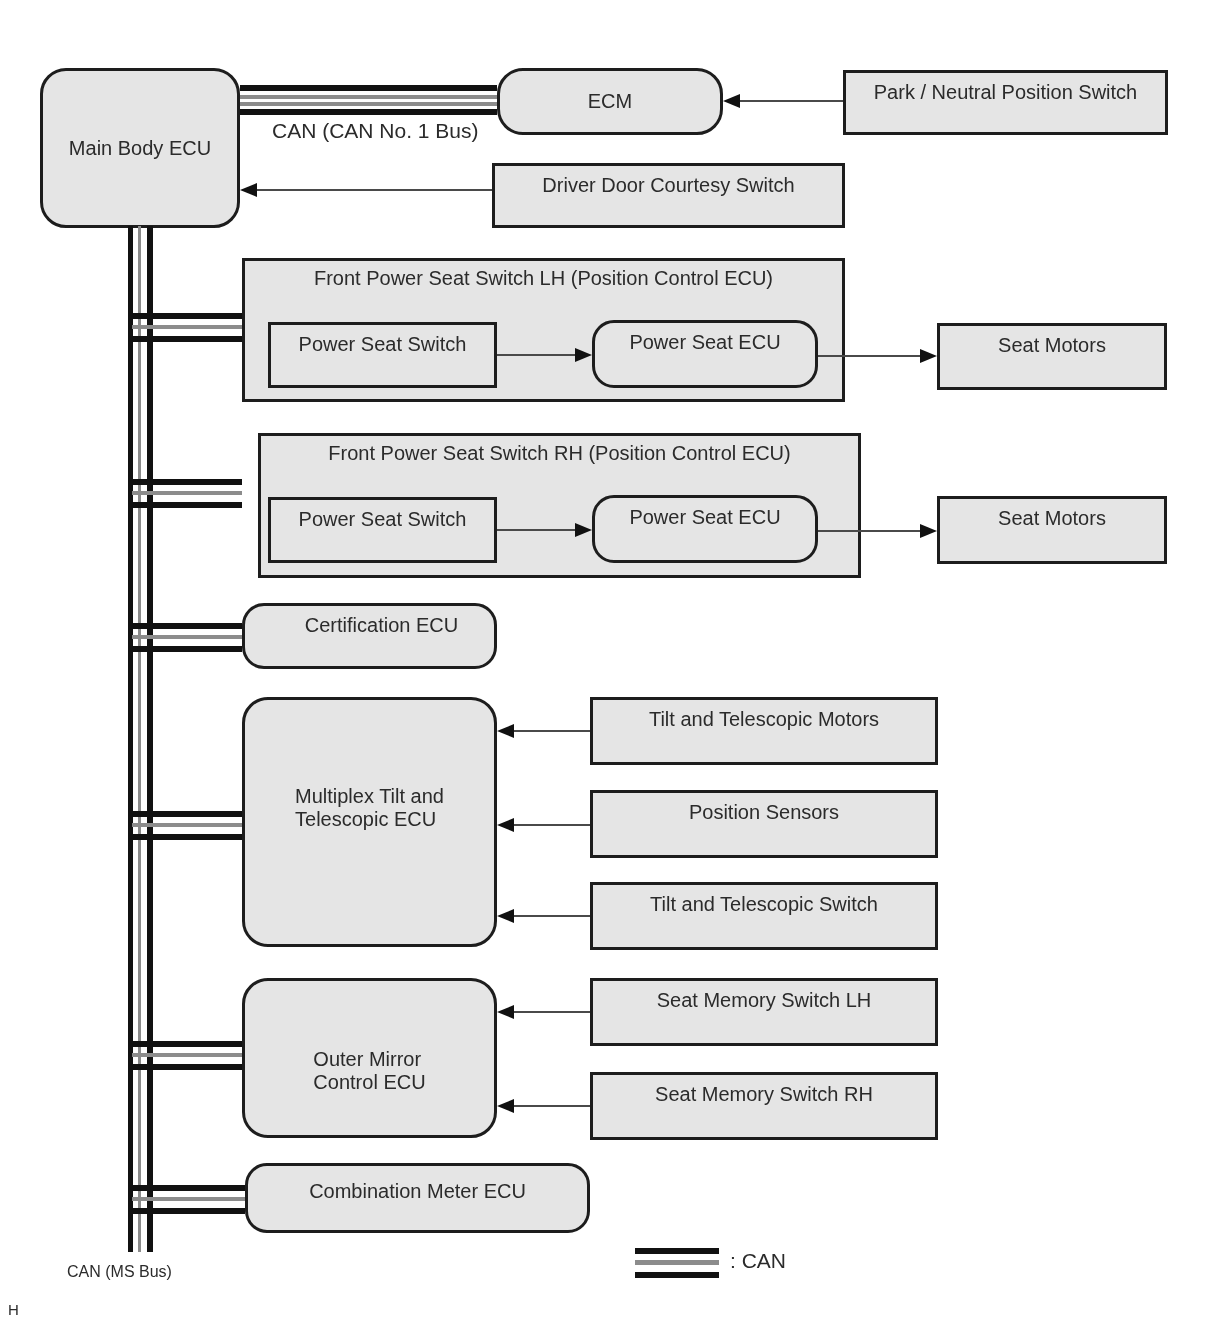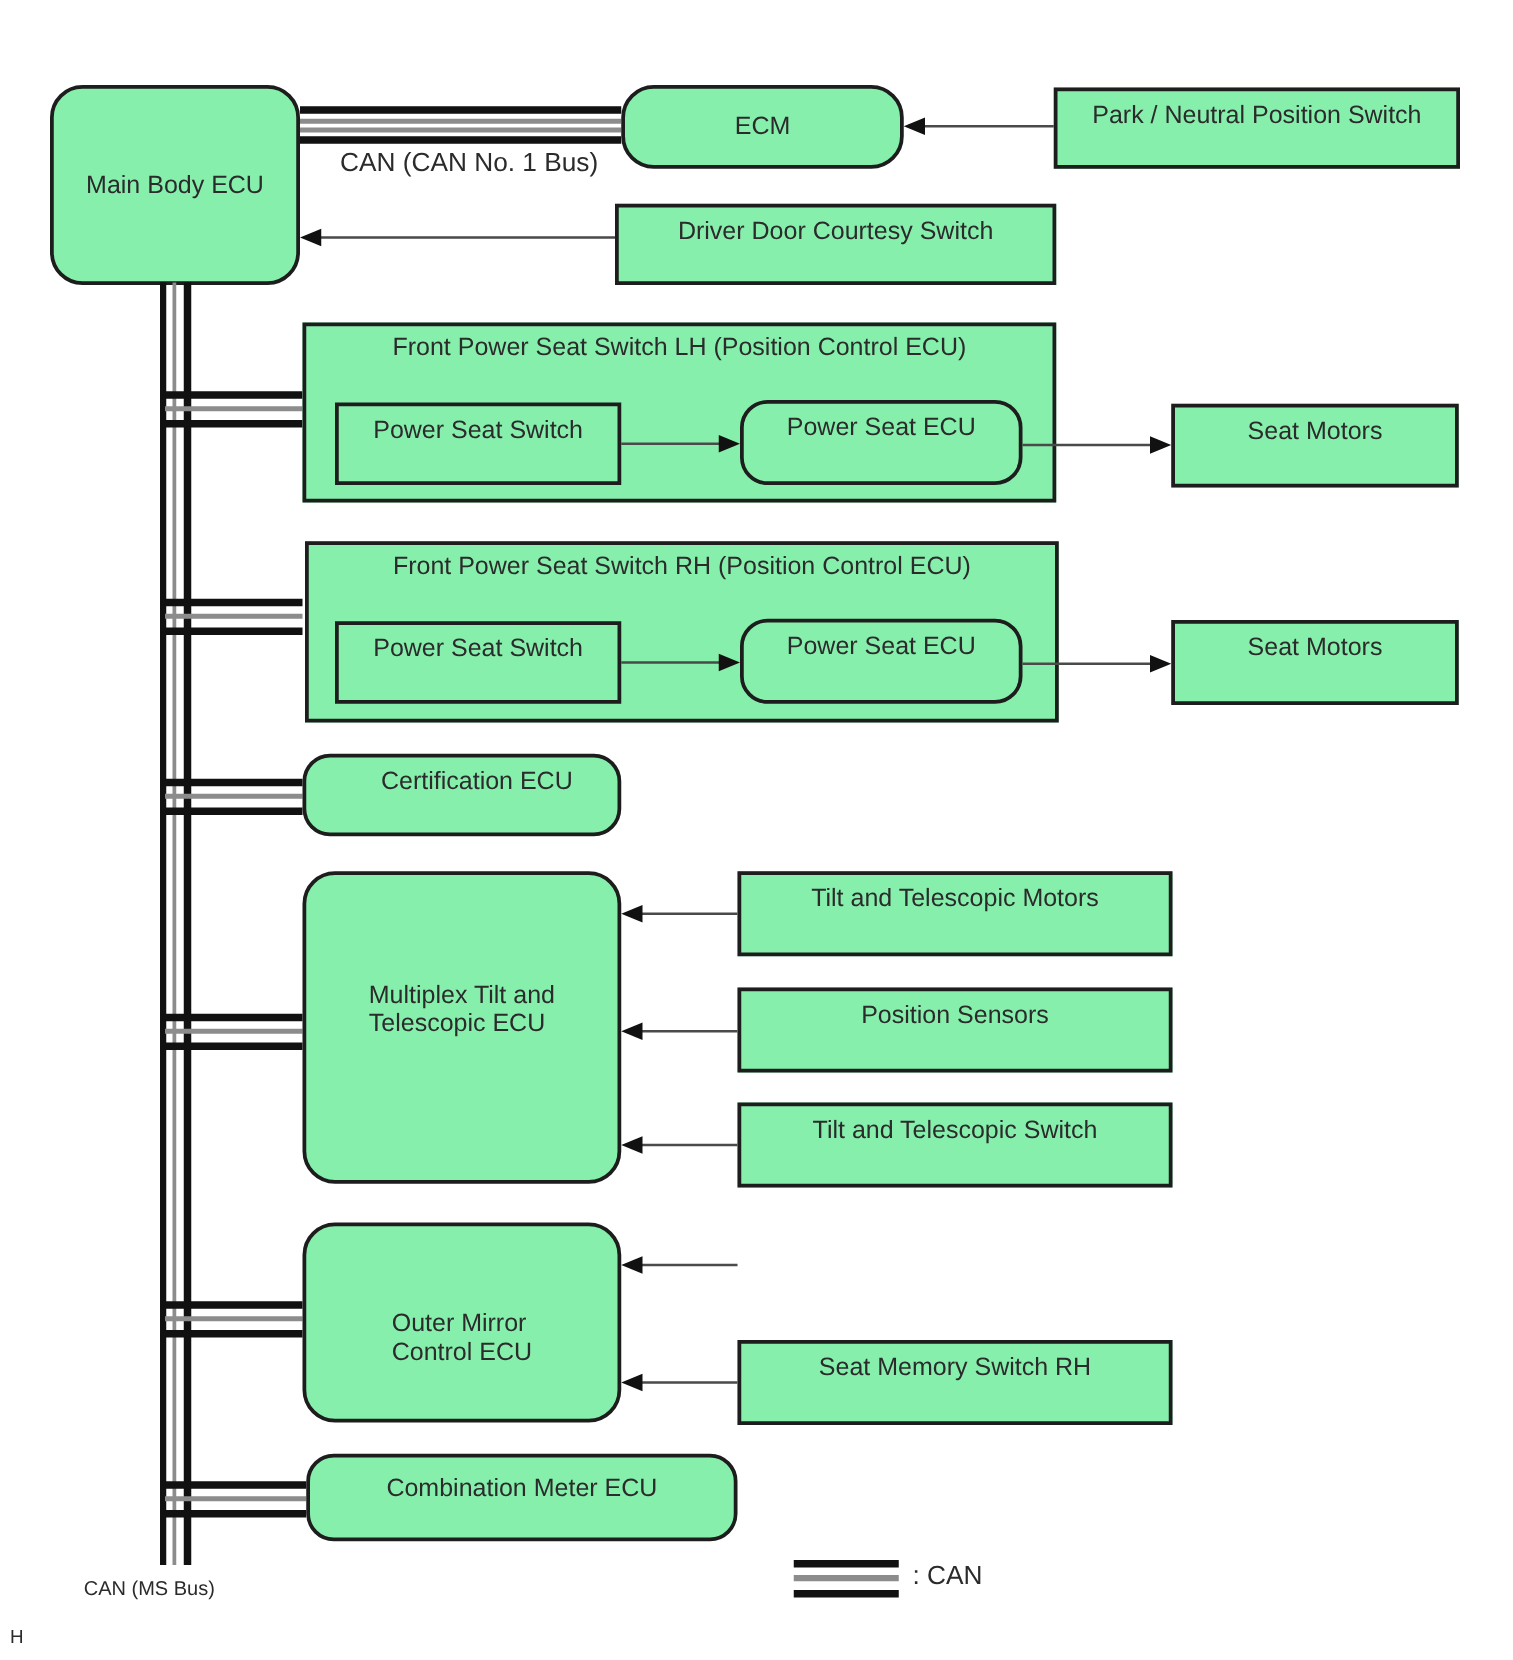--- a/index.html
+++ b/index.html
@@ -8,21 +8,21 @@
     width:1210px;height:1328px;
     background:#ffffff;
     font-family:"Liberation Sans", sans-serif;
     color:#2b2b2b;
     overflow:hidden;
   }
   .box{
     position:absolute;
     box-sizing:border-box;
     border:3px solid #1d1d1d;
-    background:#86efac;
+    background:#e5e5e5;
     font-size:20px;
     line-height:23px;
     text-align:center;
     color:#2b2b2b;
   }
   .rounded{border-radius:26px;}
   .rounded-sm{border-radius:22px;}
   .toppad{padding-top:8px;}
   .center-both{display:flex;align-items:center;justify-content:center;}
   .pre{white-space:pre-line;text-align:left;}
@@ -124,21 +124,21 @@
   <div class="head-right" style="left:575px;top:348px;"></div>
   <div class="box rounded-sm" style="left:592px;top:320px;width:226px;height:68px;padding-top:8px;">
     <span>Power Seat ECU</span>
   </div>
   <div class="arrow-line" style="left:818px;top:355px;width:103px;"></div>
   <div class="head-right" style="left:920px;top:349px;"></div>
   <div class="box toppad" style="left:937px;top:323px;width:230px;height:67px;">
     <span>Seat Motors</span>
   </div>
 
-  <div class="box" style="left:244px;top:433px;width:603px;height:145px;padding-top:6px;">
+  <div class="box" style="left:258px;top:433px;width:603px;height:145px;padding-top:6px;">
     <span>Front Power Seat Switch RH (Position Control ECU)</span>
   </div>
   <div class="box toppad" style="left:268px;top:497px;width:229px;height:66px;">
     <span>Power Seat Switch</span>
   </div>
   <div class="arrow-line" style="left:497px;top:529px;width:80px;"></div>
   <div class="head-right" style="left:575px;top:523px;"></div>
   <div class="box rounded-sm" style="left:592px;top:495px;width:226px;height:68px;padding-top:8px;">
     <span>Power Seat ECU</span>
   </div>
@@ -173,20 +173,23 @@
     <span>Tilt and Telescopic Switch</span>
   </div>
   <div class="arrow-line" style="left:512px;top:915px;width:78px;"></div>
   <div class="head-left" style="left:497px;top:909px;"></div>
 
   <div class="box rounded" style="left:242px;top:978px;width:255px;height:160px;padding-top:26px;display:flex;justify-content:center;align-items:center;">
     <span class="pre">Outer Mirror
 Control ECU</span>
   </div>
 
+  <div class="box toppad" style="left:590px;top:978px;width:348px;height:68px;">
+    <span>Seat Memory Switch LH</span>
+  </div>
   <div class="arrow-line" style="left:512px;top:1011px;width:78px;"></div>
   <div class="head-left" style="left:497px;top:1005px;"></div>
 
   <div class="box toppad" style="left:590px;top:1072px;width:348px;height:68px;">
     <span>Seat Memory Switch RH</span>
   </div>
   <div class="arrow-line" style="left:512px;top:1105px;width:78px;"></div>
   <div class="head-left" style="left:497px;top:1099px;"></div>
 
   <div class="box rounded-sm" style="left:245px;top:1163px;width:345px;height:70px;padding-top:14px;">

